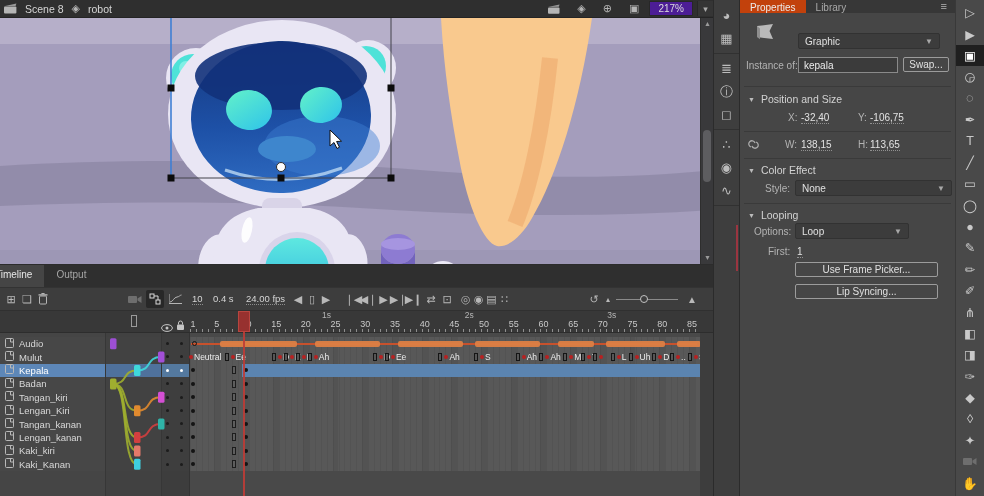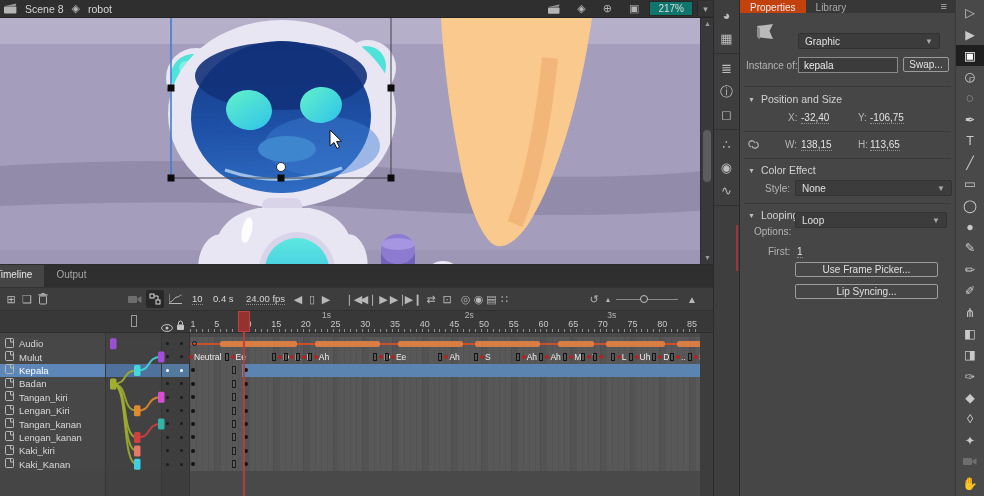--- a/index.html
+++ b/index.html
@@ -7,21 +7,21 @@
        font-family:"Liberation Sans",sans-serif;color:#ccc;}
   #app *{box-sizing:border-box;}
   .abs{position:absolute;}
 
   
   .editbar{left:0;top:0;width:713px;height:18px;background:#2f2f2f;display:flex;align-items:center;
            border-bottom:1px solid #242424;font-size:10.5px;color:#d6d6d6;}
   .editbar .lbl{margin:0 4px;}
   .eb-icon{color:#b5b5b5;font-size:11px;margin:0 4px;display:inline-flex;align-items:center;}
   .eb-right{margin-left:auto;display:flex;align-items:center;}
-  .zoombox{background:#0f766e;border:1px solid #272727;padding:1px 8px;font-size:10px;color:#ddd;margin-left:6px;}
+  .zoombox{background:#4c1d95;border:1px solid #272727;padding:1px 8px;font-size:10px;color:#ddd;margin-left:6px;}
   .zoomchev{width:16px;text-align:center;color:#aaa;font-size:9px;border-left:1px solid #272727;background:#353535;align-self:stretch;display:flex;align-items:center;justify-content:center;margin-left:4px;}
 
   
   .stage{left:0;top:18px;width:713px;height:246px;background:#a49dbc;}
   .stage svg{display:block;}
   .vscroll{left:700px;top:18px;width:13px;height:246px;background:#39393b;border-left:1px solid #2e2e2e;}
   .vthumb{position:absolute;left:2px;top:112px;width:8px;height:52px;background:#5d5d60;border-radius:4px;}
   .vchev{position:absolute;left:0;width:13px;text-align:center;color:#9a9a9a;font-size:7px;line-height:10px;}
 
   
@@ -276,21 +276,21 @@
     <div class="phead" style="left:8px;top:164px"><span class="tri">▼</span><span>Color Effect</span></div>
     <span class="plabel" style="left:25px;top:183px">Style:</span>
     <div class="pdd" style="left:55px;top:180px;width:157px">
       <span>None</span>
         <span class="chev">▼</span>
     </div>
     <div class="pdiv" style="top:203px"></div>
 
     <div class="phead" style="left:8px;top:209px"><span class="tri">▼</span><span>Looping</span></div>
     <span class="plabel" style="left:14px;top:226px">Options:</span>
-    <div class="pdd" style="left:55px;top:212px;width:152px">
+    <div class="pdd" style="left:55px;top:223px;width:114px">
       <span>Loop</span>
         <span class="chev">▼</span>
     </div>
     <span class="plabel" style="left:28px;top:246px">First:</span>
     <span class="pval" style="left:57px;top:246px">1</span>
     <div class="pbtn" style="left:55px;top:262px;width:143px">Use Frame Picker...</div>
     <div class="pbtn" style="left:55px;top:284px;width:143px">Lip Syncing...</div>
   </div>
 
   <div class="abs tools">

